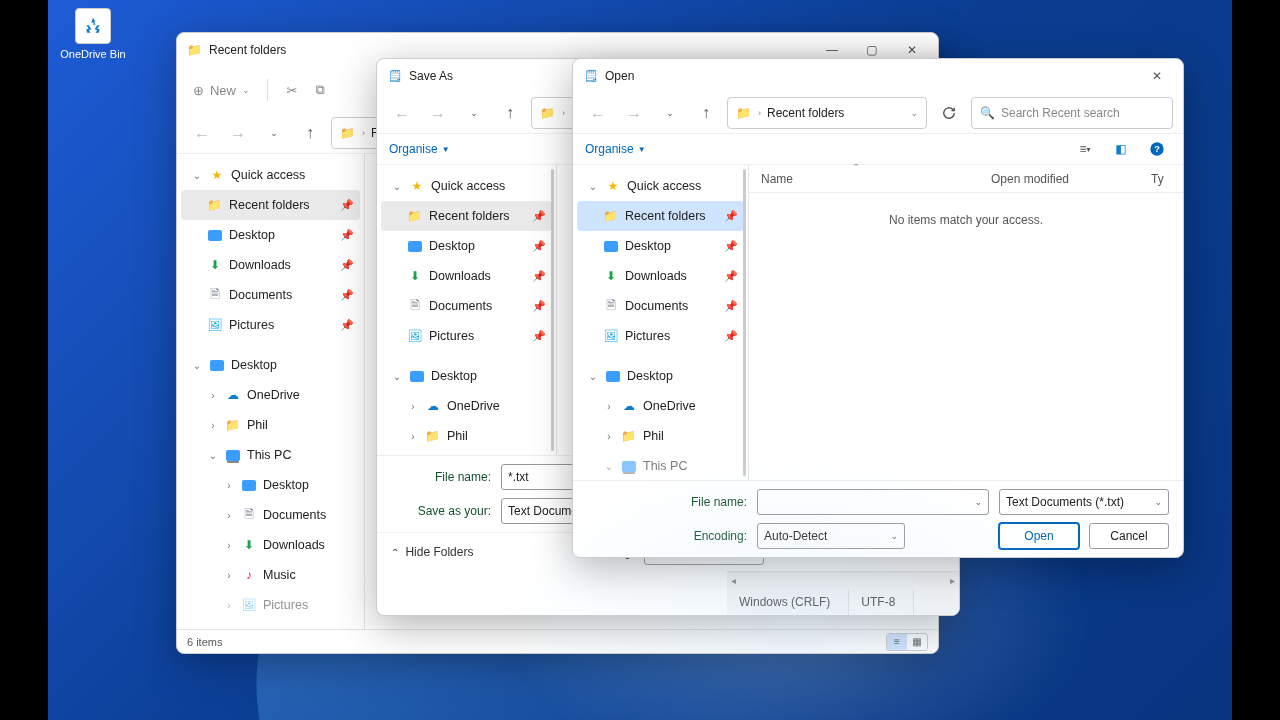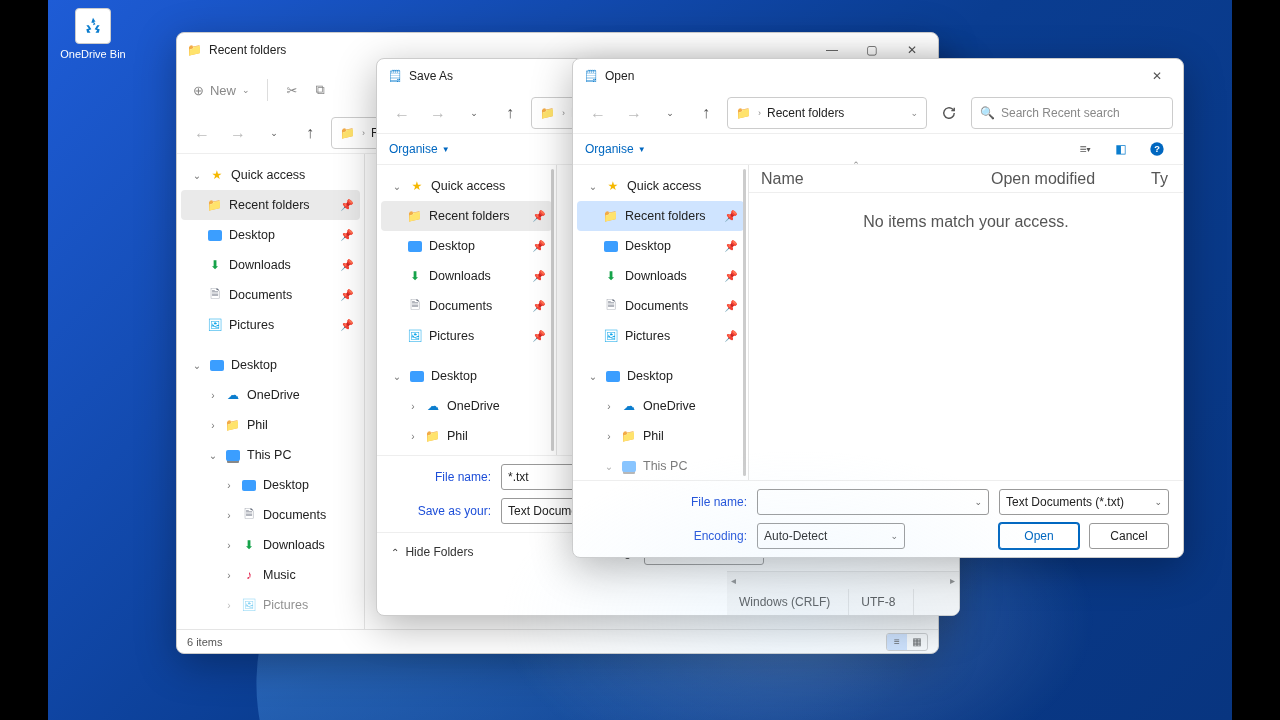--- a/index.html
+++ b/index.html
@@ -59,28 +59,28 @@
   .ico { width:16px; height:16px; display:flex; align-items:center; justify-content:center; font-size:12px; }
   .ico-docs { color:#6b7280; }
   .ico-pic { color:#0ea5e9; }
   .ico-dl { color:#16a34a; }
   .ico-star { color:#f5b800; }
   .ico-blue { background:#3b9eff; width:14px; height:11px; border-radius:2px; }
   .ico-monitor { width:14px; height:11px; background:#3b9eff; border-radius:2px; box-shadow:0 3px 0 -1px #888; }
   .ico-cloud { color:#0b7dce; }
   .ico-user { color:#f5b800; }
   .ico-music { color:#e11d48; }
-  .content { flex:1; display:flex; flex-direction:column; font-size:16px; }
+  .content { flex:1; display:flex; flex-direction:column; font-size:12px; }
   .col-headers { height:28px; border-bottom:1px solid #eee; display:flex; align-items:center; padding:0 12px; color:#555; gap:40px; }
   .col-headers .col { position:relative; }
   .col-headers .sort::after { content:"⌃"; position:absolute; top:-10px; left:50%; transform:translateX(-50%); font-size:9px; color:#888; }
   .empty-msg { flex:1; display:flex; justify-content:center; padding-top:20px; color:#555; }
   .footer { border-top:1px solid #eee; padding:8px 14px; display:flex; flex-direction:column; gap:8px; font-size:12px; }
   .form-row { display:flex; align-items:center; gap:10px; }
-  .form-label { width:100px; text-align:right; color:#1d4ed8; }
+  .form-label { width:100px; text-align:right; color:#14532d; }
   .form-select, .form-input {
     height:26px; border:1px solid #999; border-radius:3px; padding:0 6px; font-size:12px; background:#fff;
     display:flex; align-items:center; justify-content:space-between;
   }
   .form-row .grow { flex:1; }
   .btn { width:80px; height:26px; border:1px solid #999; border-radius:3px; background:#fff; font-size:12px;
     display:flex; align-items:center; justify-content:center; }
   .btn.primary { border-color:#0067c0; box-shadow:0 0 0 1px #0067c0; color:#0067c0; }
   .hide-folders { display:flex; align-items:center; gap:6px; padding:6px 14px; font-size:12px; color:#333; border-top:1px solid #eee; }
   .statusbar { height:24px; border-top:1px solid #e5e5e5; display:flex; align-items:center; padding:0 10px; font-size:11px; color:#555; gap:8px; }

